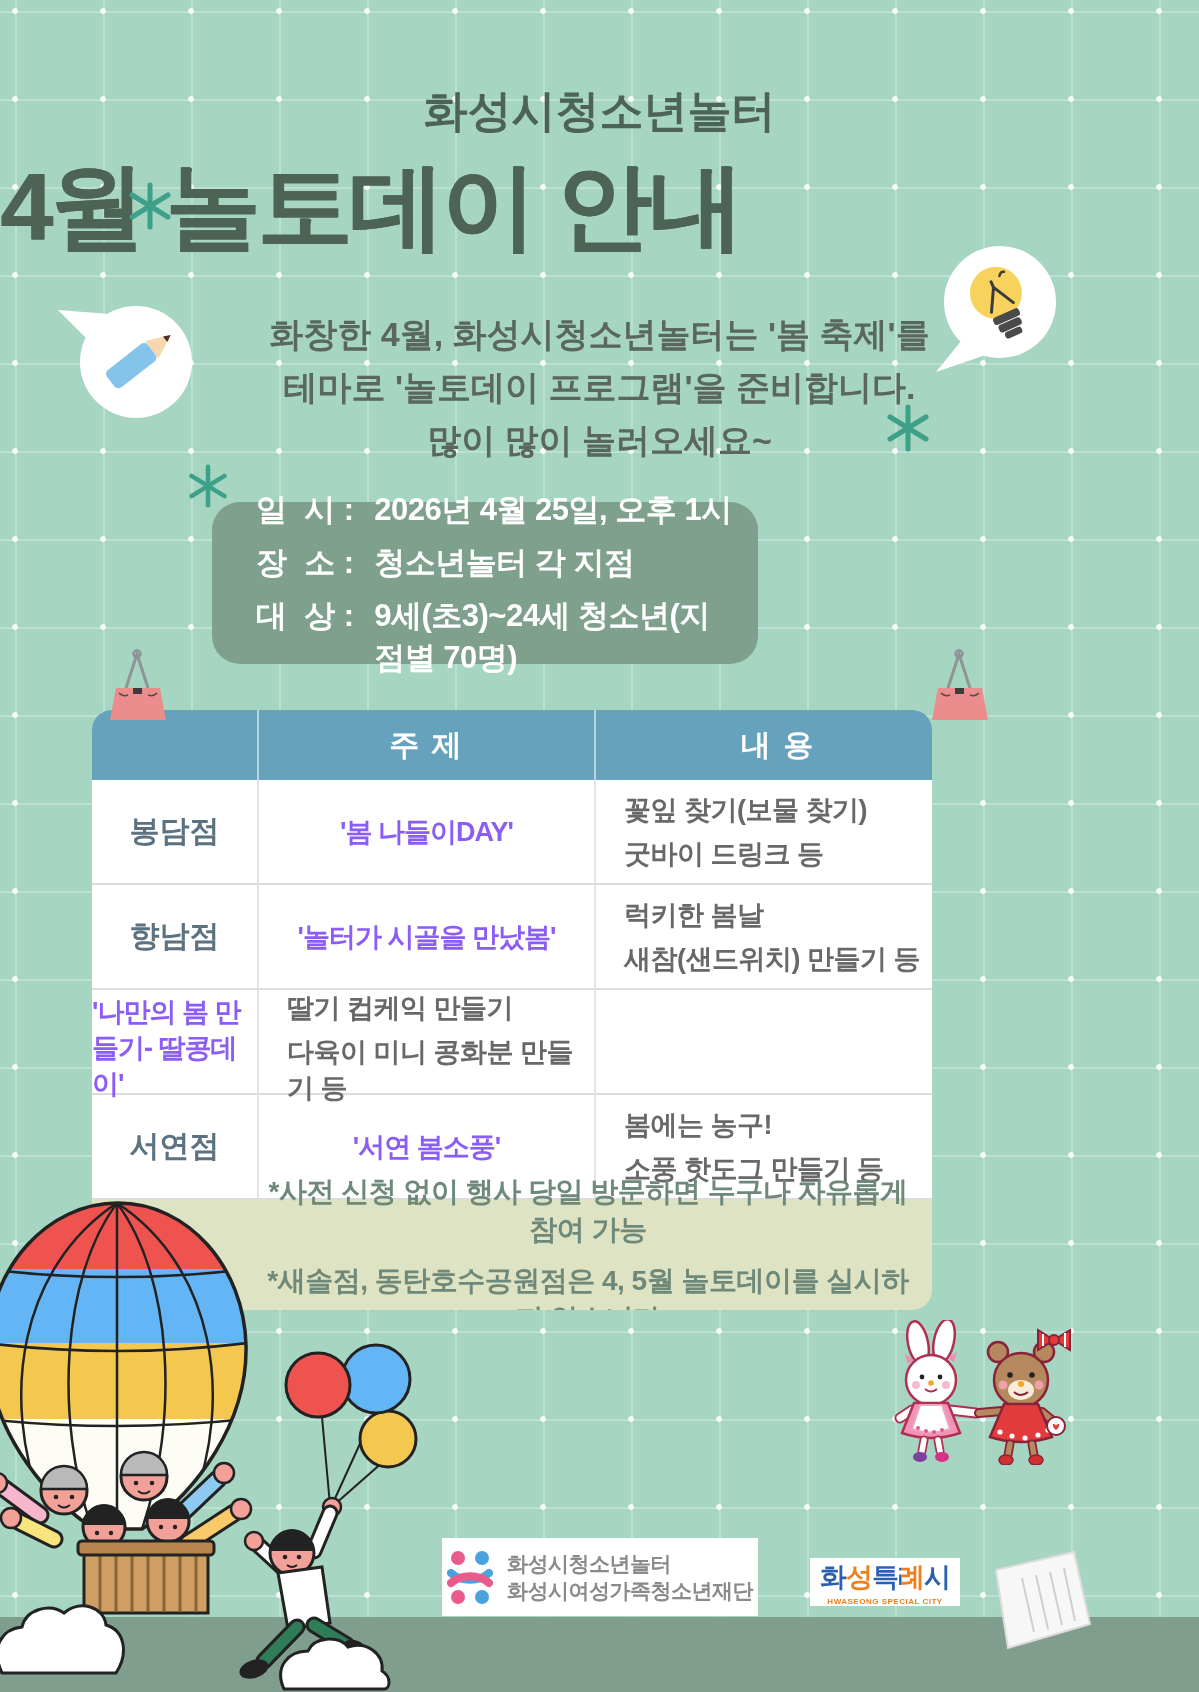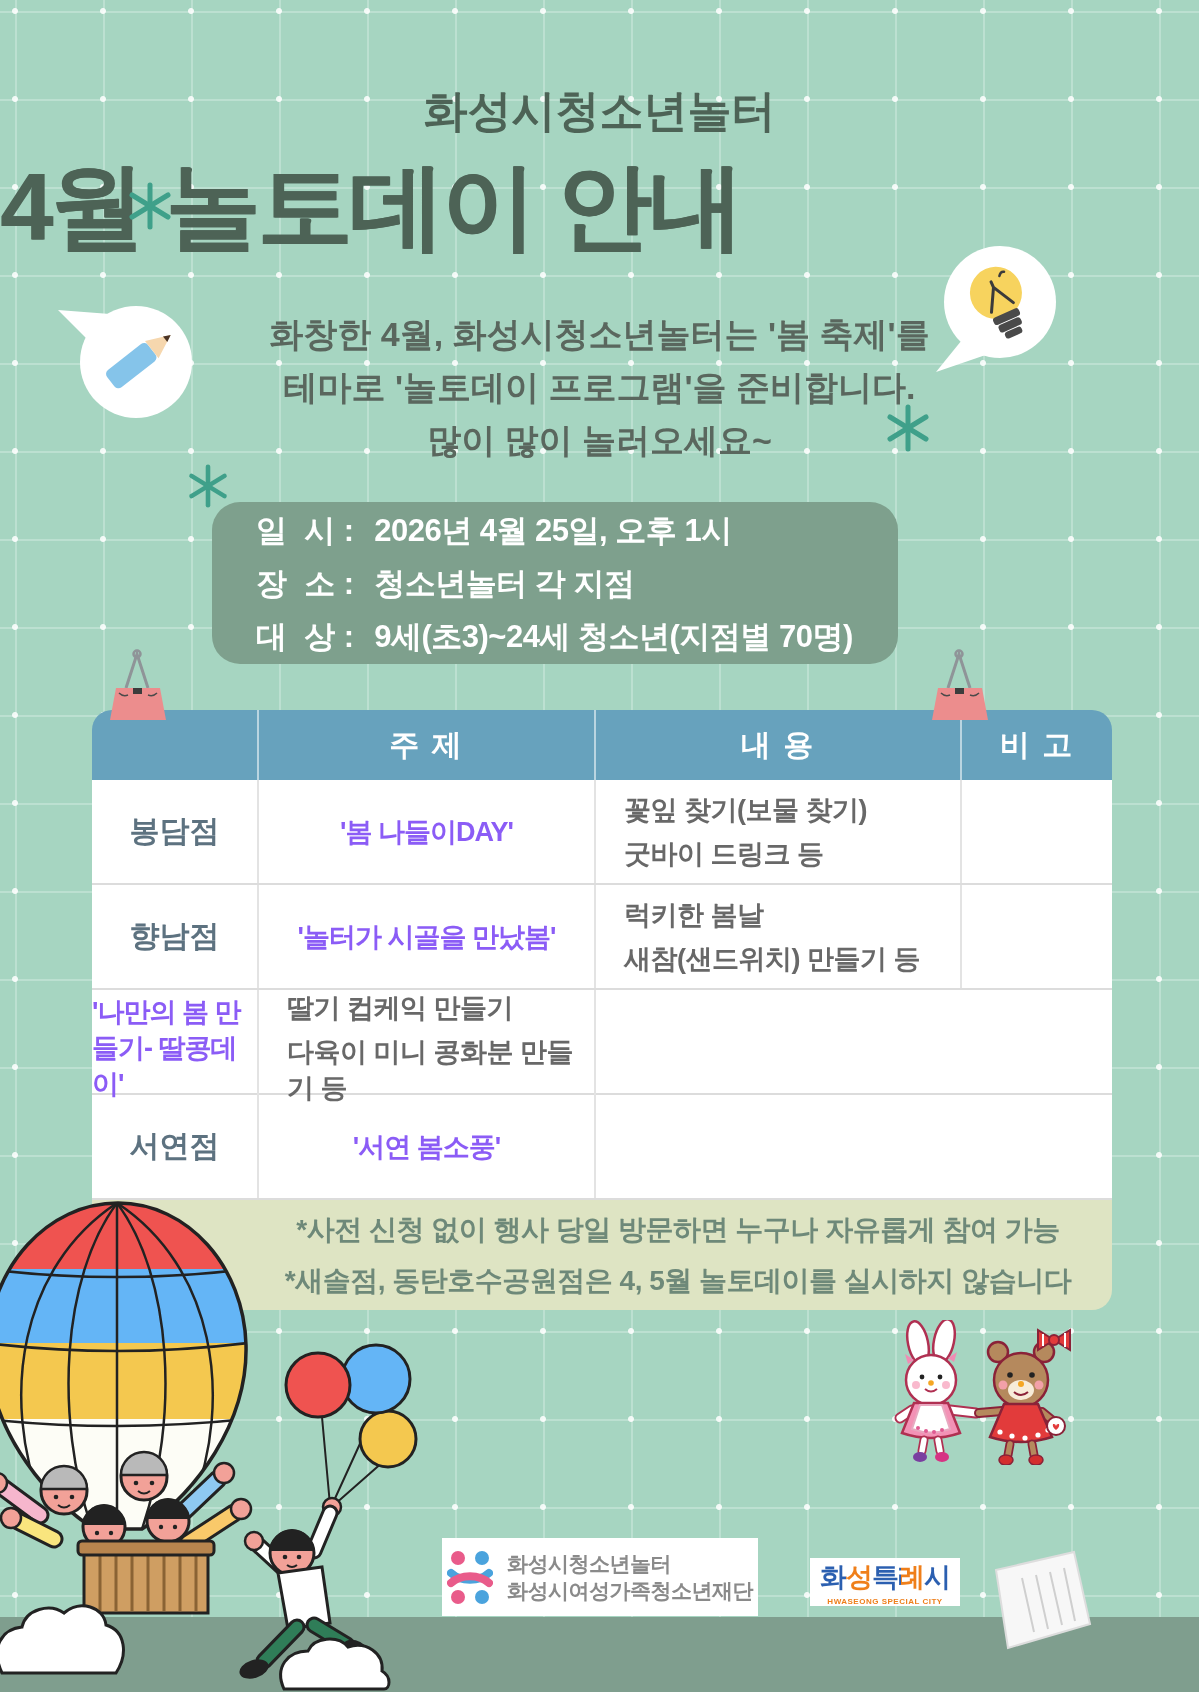--- a/index.html
+++ b/index.html
@@ -36,35 +36,35 @@
   .bubble{ position:absolute; z-index:2; }
   .bubble-left{ left:52px; top:282px; }
   .bubble-right{ left:922px; top:240px; }
 
   .intro{
     position:absolute; top:308px; left:0; width:100%; text-align:center; z-index:2;
     font-size:34px; font-weight:700; color:#5a675e; line-height:53px;
   }
 
   .info-box{
-    position:absolute; left:212px; top:502px; width:686px; height:162px; z-index:2;
+    position:absolute; left:212px; top:502px; width:546px; height:162px; z-index:2;
     background:#7ea08d; border-radius:28px;
     display:flex; flex-direction:column; justify-content:center; gap:11px;
     padding:10px 20px 8px 44px;
   }
   .info-line{ display:flex; align-items:baseline; gap:20px; }
   .info-label{ white-space:pre; font-size:31px; font-weight:800; color:#ffffff; }
   .info-value{ font-size:31px; font-weight:800; color:#ffffff; letter-spacing:-0.5px; }
 
   .clip{ position:absolute; z-index:5; }
   .clip-left{ left:106px; top:644px; }
   .clip-right{ left:928px; top:644px; }
 
   .card{
-    position:absolute; left:92px; top:710px; width:1020px; z-index:3;
+    position:absolute; left:92px; top:710px; width:840px; z-index:3;
     border-radius:20px; overflow:hidden;
   }
   .thead{ display:grid; grid-template-columns:167px 337px 366px 150px; background:#67a2bd; height:70px; }
   .th{
     display:flex; align-items:center; justify-content:center;
     color:#fff; font-size:30px; font-weight:800; letter-spacing:2px;
     border-right:2px solid rgba(255,255,255,.55);
   }
   .th:last-child{ border-right:none; }
   .trow{ display:grid; grid-template-columns:167px 337px 366px 150px; background:#ffffff; height:105px; border-bottom:2px solid #dcdcdc; }
@@ -226,20 +226,24 @@
       <div class="td content">
         <div>딸기 컵케익 만들기</div>
         <div>다육이 미니 콩화분 만들기 등</div>
       </div>
       <div class="td note"></div>
     </div>
 
     <div class="trow">
       <div class="td branch">서연점</div>
       <div class="td topic">'서연 봄소풍'</div>
+      <div class="td content">
+        <div>봄에는 농구!</div>
+        <div>소풍 핫도그 만들기 등</div>
+      </div>
       <div class="td note"></div>
     </div>
 
     <div class="notes">
       <div class="note-line">*사전 신청 없이 행사 당일 방문하면 누구나 자유롭게 참여 가능</div>
       <div class="note-line">*새솔점, 동탄호수공원점은 4, 5월 놀토데이를 실시하지 않습니다</div>
     </div>
   </div>
 
   <svg class="illus-balloon" width="430" height="575" viewBox="0 0 430 575">

